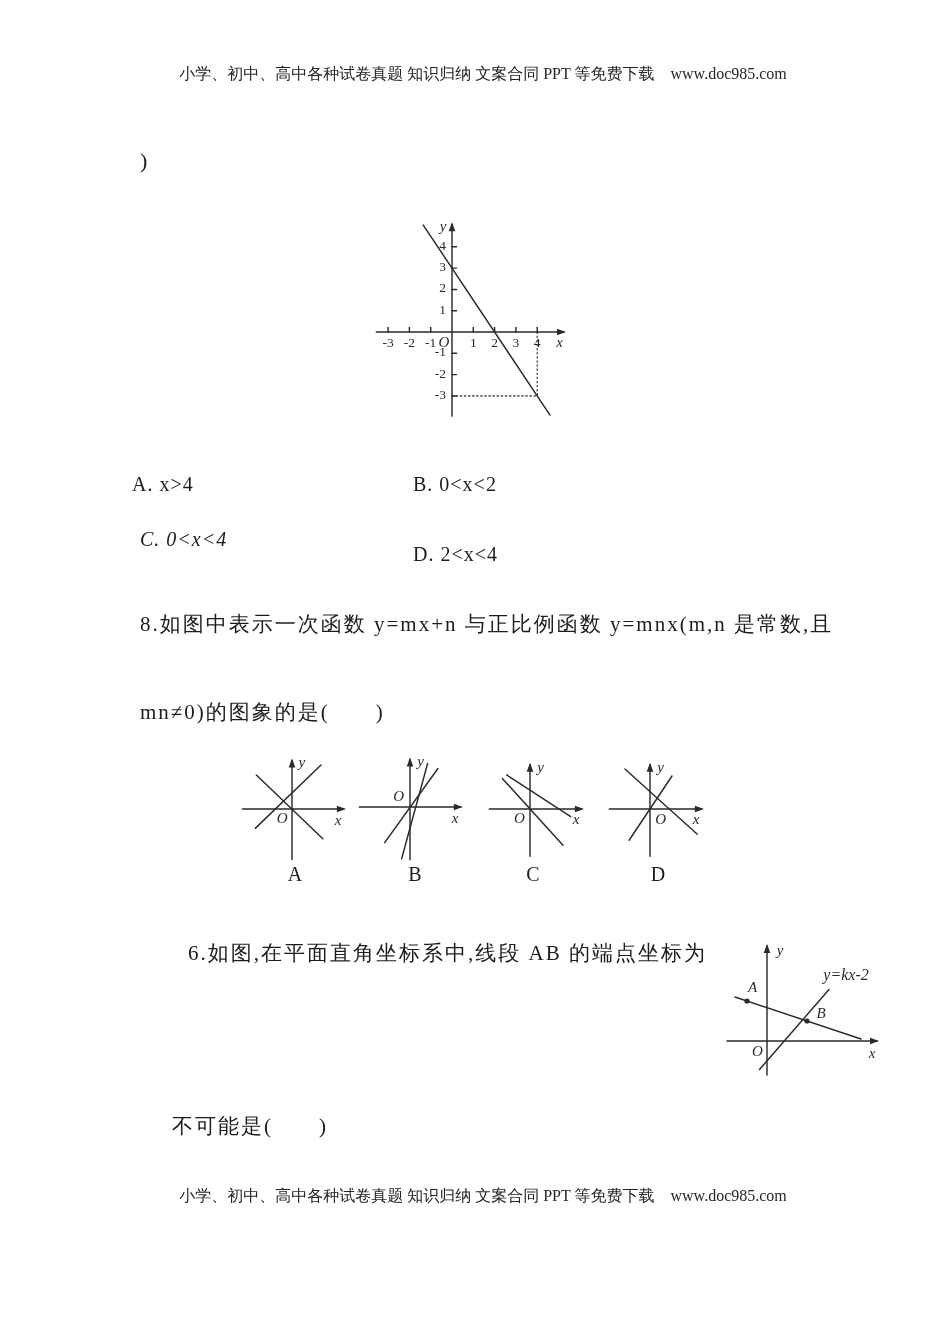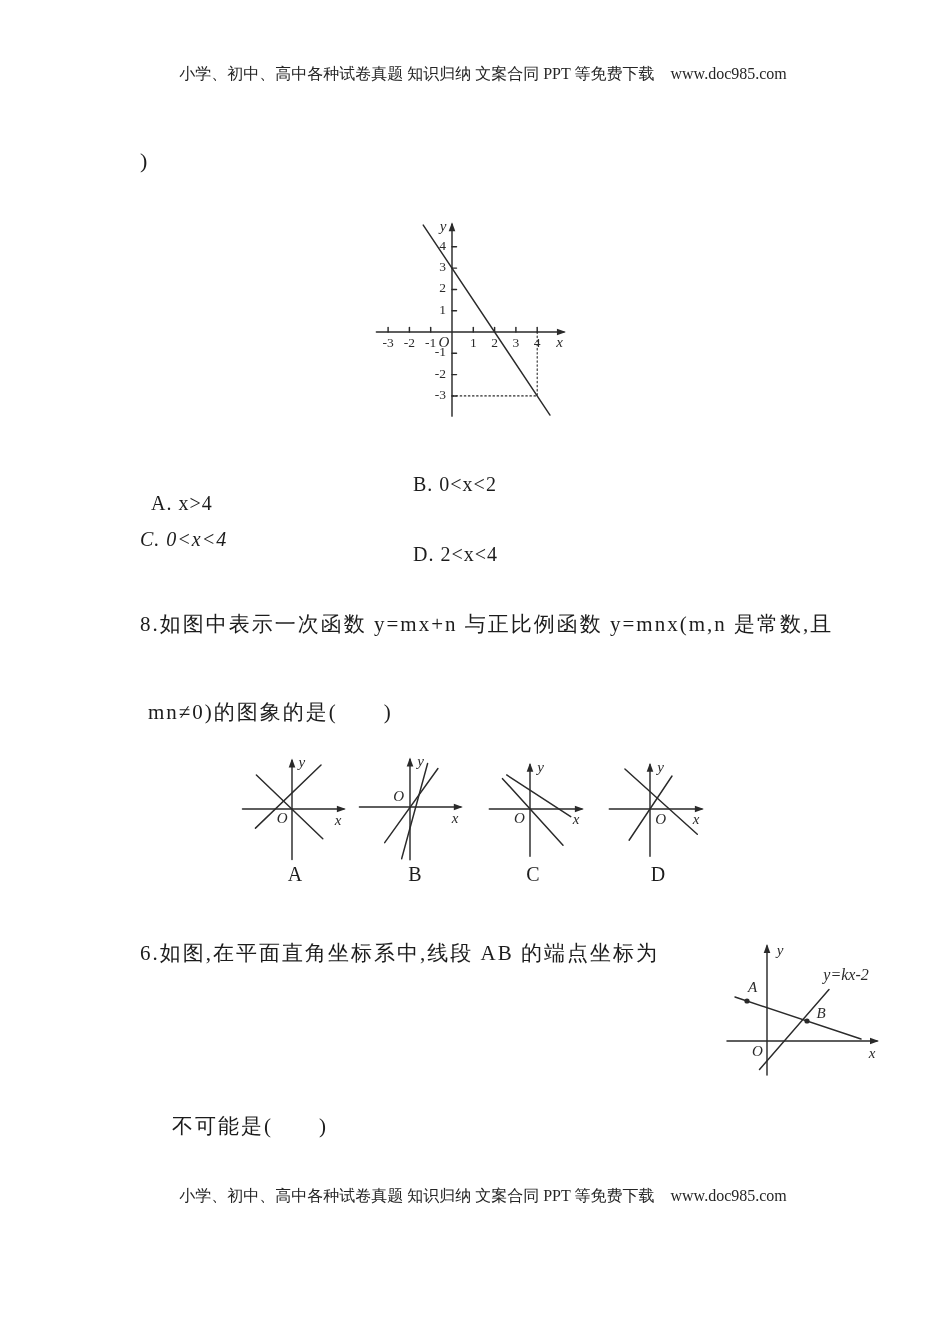--- a/index.html
+++ b/index.html
@@ -7,35 +7,35 @@
         font-family:"Liberation Serif","DejaVu Serif",serif;color:#1c1c1c;overflow:hidden;padding-left:16px;}
   .hdr,.ftr{position:absolute;left:0;width:100%;text-align:center;font-size:16px;color:#252525;white-space:nowrap;}
   .hdr{top:64px;}
   .ftr{top:1186px;}
   .paren{position:absolute;left:140px;top:148px;font-size:22px;}
   .qline{position:absolute;left:140px;font-size:21px;letter-spacing:2px;white-space:nowrap;}
   .opt{position:absolute;font-size:20px;letter-spacing:1px;white-space:nowrap;}
   .glabel{position:absolute;font-size:20px;width:26px;text-align:center;}
   svg{position:absolute;display:block;}
   #g-q4{left:370px;top:204px;}
-  #opt-a{left:151px;top:473px;margin-top:19px;}
+  #opt-a{left:132px;top:473px;}
   #opt-b{left:413px;top:473px;}
   #opt-c{left:140px;top:528px;font-style:italic;}
   #opt-d{left:413px;top:543px;}
   #q5-l1{top:610px;}
-  #q5-l2{top:698px;margin-left:8px;}
+  #q5-l2{top:698px;}
   #g-q5A{left:238px;top:752px;}
   #g-q5B{left:354px;top:752px;}
   #g-q5C{left:487px;top:753px;}
   #g-q5D{left:607px;top:753px;}
   #lab-a{left:282px;top:863px;}
   #lab-b{left:402px;top:863px;}
   #lab-c{left:520px;top:863px;}
   #lab-d{left:645px;top:863px;}
-  #q6-l1{top:939px;}
+  #q6-l1{top:939px;margin-left:48px;}
   #g-q6{left:706px;top:928px;}
   #q6-l2{top:1026px;}
   #q6-l3{top:1112px;margin-left:32px;}
 </style>
 </head>
 <body>
 
 <div class="page">
 
   <div class="hdr">小学、初中、高中各种试卷真题 知识归纳 文案合同 PPT 等免费下载　www.doc985.com</div>

